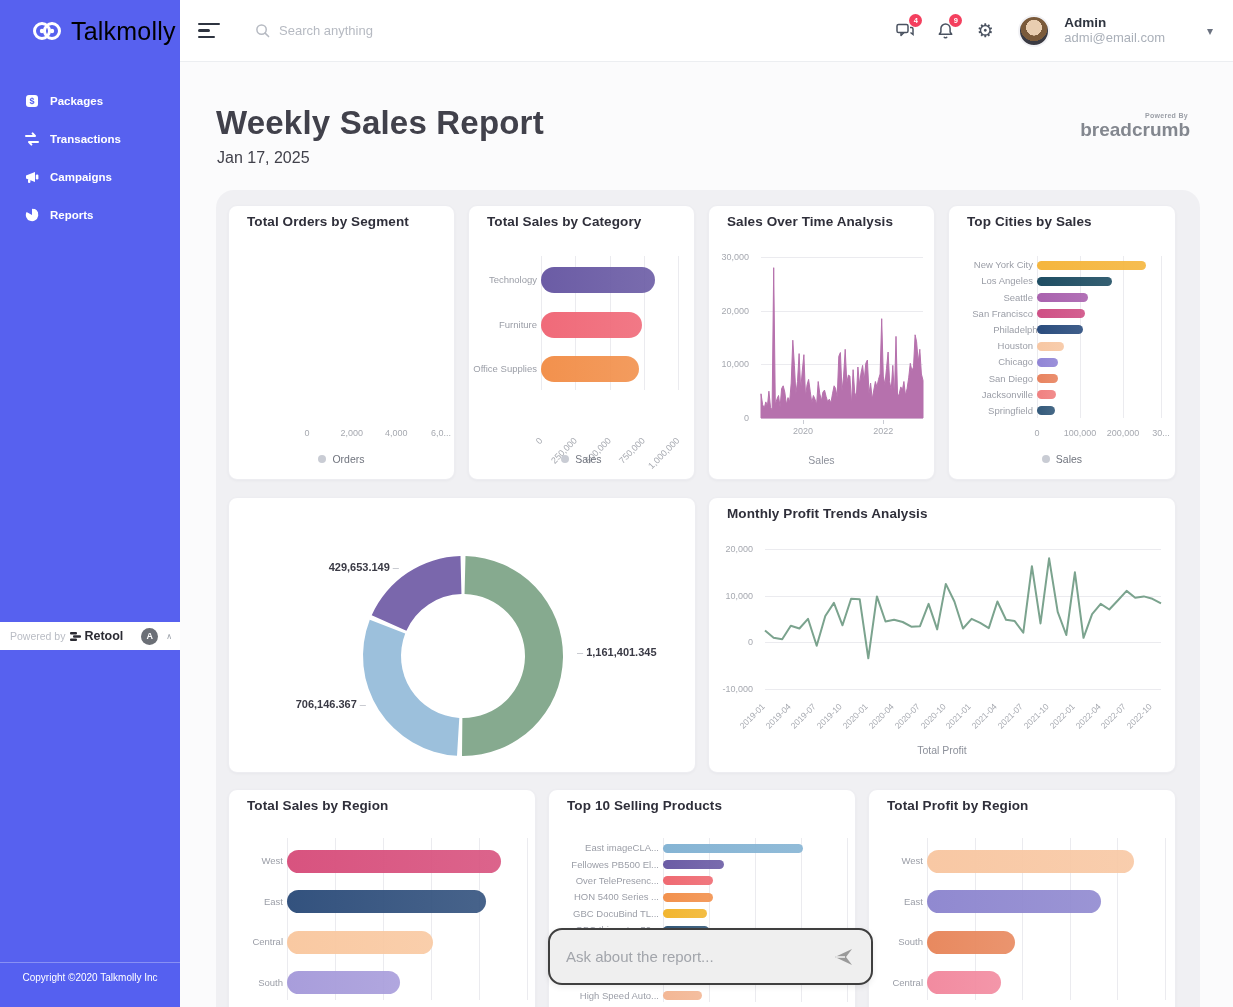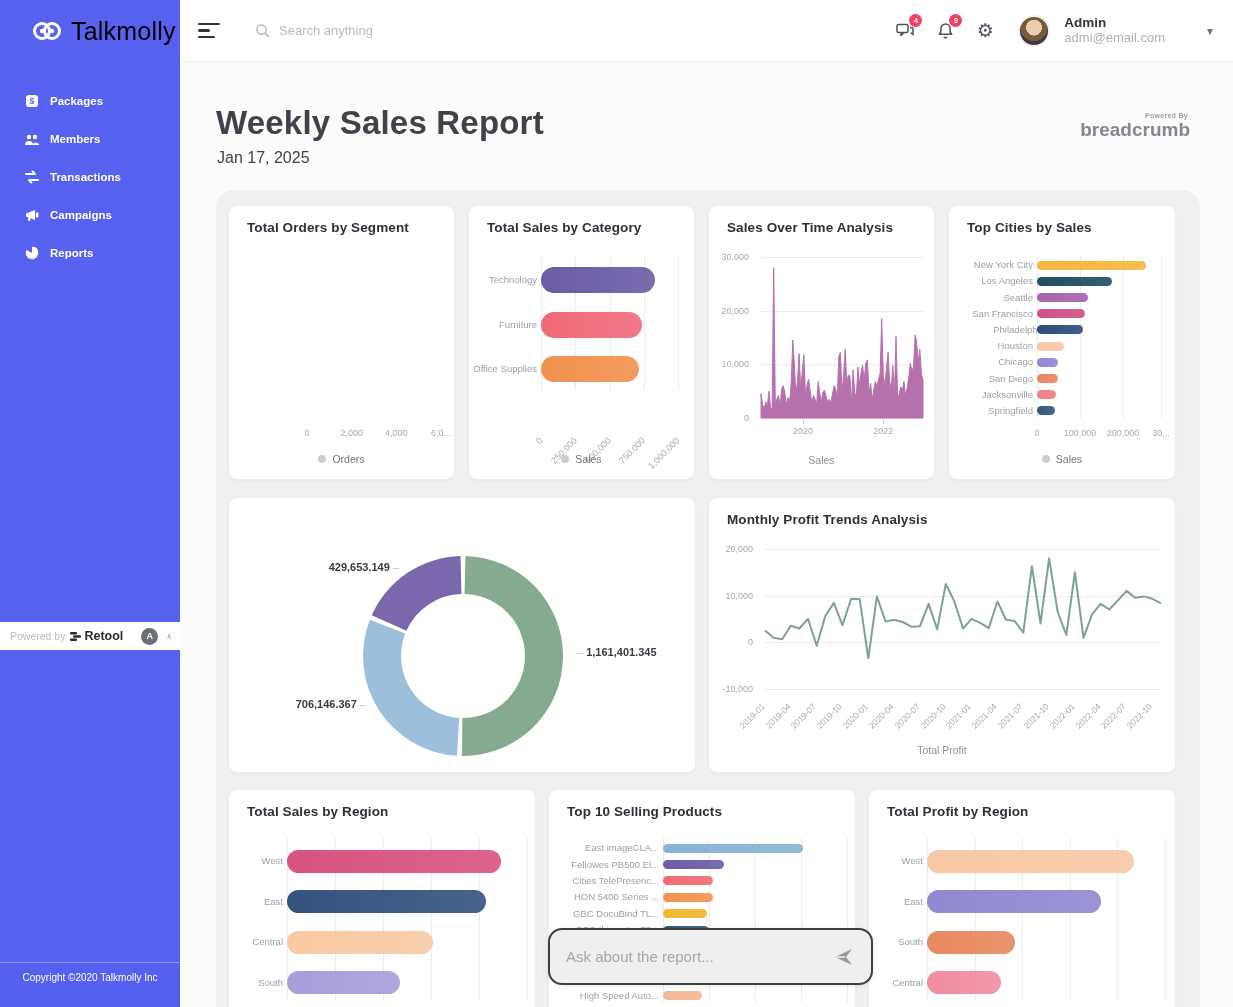--- a/index.html
+++ b/index.html
@@ -55,21 +55,21 @@
   .main-title { position:absolute; left:216px; top:104px; font-size:33px; font-weight:600; color:#41414b; letter-spacing:.2px; }
   .main-date  { position:absolute; left:217px; top:149px; font-size:16px; color:#41414b; }
   .bc-wrap { position:absolute; left:1080px; top:112px; width:110px; text-align:right; color:#8a8e97; cursor:pointer; }
   .bc-powered { font-size:7px; font-weight:bold; letter-spacing:.3px; color:#9a9ea6; margin-right:2px; }
   .bc-row { display:flex; align-items:center; justify-content:flex-end; gap:4px; }
   .bc-name { font-size:19px; font-weight:600; color:#83878f; }
 
   
   .panel { position:absolute; left:216px; top:190px; width:984px; height:840px; background:#f0f0f3; border-radius:18px; }
   .card { position:absolute; background:#fff; border:1px solid #ededf1; border-radius:9px; box-shadow:0 1px 3px rgba(20,20,40,.04); }
-  .card-title { font-size:13.5px; font-weight:bold; color:#2f2f3a; padding:14px 18px 0 18px; letter-spacing:.1px; }
+  .card-title { font-size:13.5px; font-weight:bold; color:#2f2f3a; padding:8px 18px 0 18px; letter-spacing:.1px; }
 
   
   .hb-body { position:absolute; }
   .hb-grid { position:absolute; top:0; bottom:0; width:1px; background:#ebebef; }
   .hb-row-label { position:absolute; font-size:9.5px; color:#9b9ea7; text-align:right; line-height:1.2; }
   .hb-bar { position:absolute; border-radius:20px; }
   .hb-ticks { position:absolute; }
   .hb-tick { position:absolute; font-size:9px; color:#a6a9b0; white-space:nowrap; transform:translateX(-50%); }
   .hb-tick.rot { transform:rotate(-45deg); transform-origin:100% 50%; }
   .legend { position:absolute; width:100%; display:flex; justify-content:center; align-items:center; gap:6px; }
@@ -109,31 +109,20 @@
   </div>
   <nav class="nav" id="side-nav">
       <div class="nav-item">
         <span class="nicon">
           <svg width="14" height="14" viewBox="0 0 14 14">
             <rect x="1" y="1" width="12" height="12" rx="3" fill="currentColor"></rect>
             <text x="7" y="10.2" font-size="9" font-weight="bold" text-anchor="middle" fill="#5761ef">$</text>
           </svg>
         </span>
         <span>Packages</span>
-      </div>
-      <div class="nav-item">
-        <span class="nicon">
-          <svg width="16" height="13" viewBox="0 0 16 13">
-            <circle cx="5" cy="4" r="2.2" fill="currentColor"></circle>
-            <circle cx="11" cy="4" r="2.2" fill="currentColor"></circle>
-            <path d="M1 12 a4 4 0 0 1 8 0 z" fill="currentColor"></path>
-            <path d="M8 12 a4 4 0 0 1 7.5 0 z" fill="currentColor"></path>
-          </svg>
-        </span>
-        <span>Members</span>
       </div>
       <div class="nav-item">
         <span class="nicon">
           <svg width="14" height="14" viewBox="0 0 14 14">
             <path d="M1 4 h9 l-2.4-2.6 M13 10 H4 l2.4 2.6" fill="none" stroke="currentColor" stroke-width="2" stroke-linecap="round" stroke-linejoin="round"></path>
           </svg>
         </span>
         <span>Transactions</span>
       </div>
       <div class="nav-item">
@@ -408,21 +397,21 @@
       <div class="hb-body" style="left: 0px; top: 48px; width: 100%; height: 164px;">
         <div class="hb-grid" style="left: 114px;"></div>
         <div class="hb-grid" style="left: 160px;"></div>
         <div class="hb-grid" style="left: 206px;"></div>
         <div class="hb-grid" style="left: 252px;"></div>
         <div class="hb-grid" style="left: 298px;"></div>
         <div class="hb-row-label" style="left: 0px; width: 110px; top: -2px; height: 24px; display: flex; align-items: center; justify-content: flex-end;">East imageCLA...</div>
         <div class="hb-bar" style="left: 114px; top: 5.5px; width: 139.84px; height: 9px; background: linear-gradient(90deg, rgb(133, 180, 212), rgba(133, 180, 212, 0.9));"></div>
         <div class="hb-row-label" style="left: 0px; width: 110px; top: 14.4px; height: 24px; display: flex; align-items: center; justify-content: flex-end;">Fellowes PB500 El...</div>
         <div class="hb-bar" style="left: 114px; top: 21.9px; width: 60.72px; height: 9px; background: linear-gradient(90deg, rgb(107, 92, 165), rgba(107, 92, 165, 0.9));"></div>
-        <div class="hb-row-label" style="left: 0px; width: 110px; top: 30.8px; height: 24px; display: flex; align-items: center; justify-content: flex-end;">Cities TelePresenc...</div>
+        <div class="hb-row-label" style="left: 0px; width: 110px; top: 30.8px; height: 24px; display: flex; align-items: center; justify-content: flex-end;">Over TelePresenc...</div>
         <div class="hb-bar" style="left: 114px; top: 38.3px; width: 49.68px; height: 9px; background: linear-gradient(90deg, rgb(239, 106, 114), rgba(239, 106, 114, 0.9));"></div>
         <div class="hb-row-label" style="left: 0px; width: 110px; top: 47.2px; height: 24px; display: flex; align-items: center; justify-content: flex-end;">HON 5400 Series ...</div>
         <div class="hb-bar" style="left: 114px; top: 54.7px; width: 49.68px; height: 9px; background: linear-gradient(90deg, rgb(242, 145, 77), rgba(242, 145, 77, 0.9));"></div>
         <div class="hb-row-label" style="left: 0px; width: 110px; top: 63.6px; height: 24px; display: flex; align-items: center; justify-content: flex-end;">GBC DocuBind TL...</div>
         <div class="hb-bar" style="left: 114px; top: 71.1px; width: 44.16px; height: 9px; background: linear-gradient(90deg, rgb(242, 182, 48), rgba(242, 182, 48, 0.9));"></div>
         <div class="hb-row-label" style="left: 0px; width: 110px; top: 80px; height: 24px; display: flex; align-items: center; justify-content: flex-end;">GBC Ibimaster 50...</div>
         <div class="hb-bar" style="left: 114px; top: 87.5px; width: 46px; height: 9px; background: linear-gradient(90deg, rgb(51, 89, 122), rgba(51, 89, 122, 0.9));"></div>
         <div class="hb-row-label" style="left: 0px; width: 110px; top: 145.6px; height: 24px; display: flex; align-items: center; justify-content: flex-end;">High Speed Auto...</div>
         <div class="hb-bar" style="left: 114px; top: 153.1px; width: 38.64px; height: 9px; background: linear-gradient(90deg, rgb(243, 183, 149), rgba(243, 183, 149, 0.9));"></div>
       </div>

